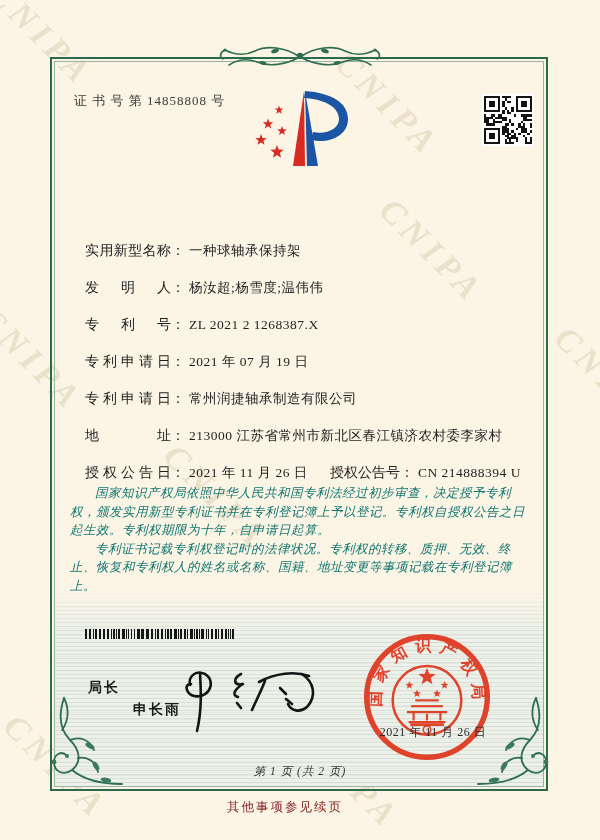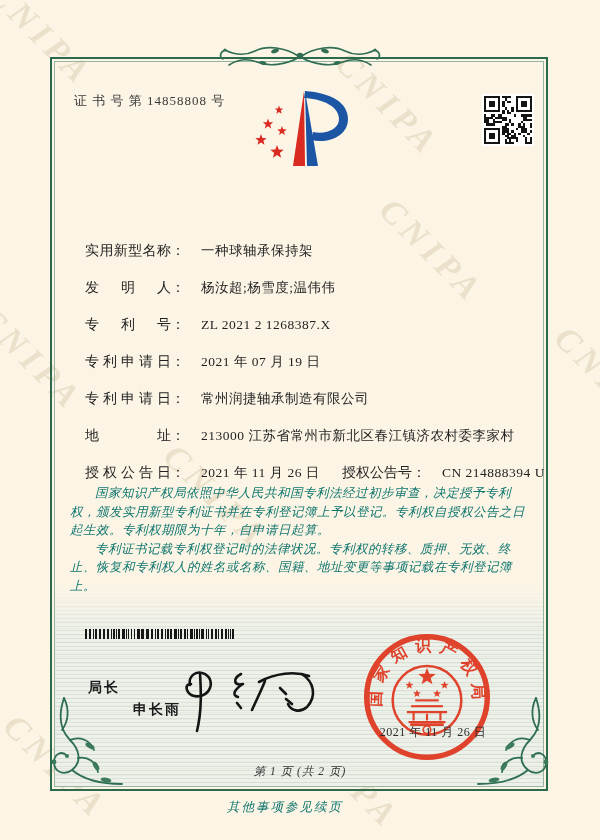--- a/index.html
+++ b/index.html
@@ -32,21 +32,21 @@
   .qr{position:absolute;left:482px;top:94px;width:52px;height:52px;background:#fff;
       padding:2px;box-sizing:border-box;z-index:3;}
   .title{position:absolute;left:0;right:0;top:167px;text-align:center;z-index:3;
          font-size:30px;font-weight:bold;letter-spacing:2px;color:#121212;}
 
   
   .fields{position:absolute;left:85px;top:241px;width:450px;z-index:3;}
   .frow{height:37px;line-height:20px;font-size:13.5px;color:#1f1f1f;white-space:nowrap;}
   .flabel{display:inline-block;width:86px;font-size:14px;text-align:justify;text-align-last:justify;vertical-align:top;}
   .fcolon{display:inline-block;font-size:14px;}
-  .fvalue{display:inline-block;margin-left:16px;font-size:13.5px;letter-spacing:.5px;}
+  .fvalue{display:inline-block;margin-left:4px;font-size:13.5px;letter-spacing:.5px;}
   .flabel2{display:inline-block;margin-left:22px;font-size:14px;}
 
   
   .paras{position:absolute;left:70px;top:484px;width:460px;z-index:3;color:#0f766e;}
   .paras p{margin:0;font-size:12.5px;line-height:18.6px;text-indent:2em;font-style:italic;
            letter-spacing:.5px;}
 
   
   .barcode{position:absolute;left:85px;top:629px;width:155px;height:10px;z-index:3;
            display:flex;align-items:stretch;}
@@ -57,21 +57,21 @@
        letter-spacing:2px;color:#1c1c1c;font-family:"Liberation Sans",sans-serif;margin-left:45px;}
   .signature{position:absolute;left:175px;top:660px;width:145px;height:78px;z-index:3;}
 
   .seal{position:absolute;left:360px;top:630px;width:134px;height:134px;z-index:4;opacity:.95;}
   .seal-date{position:absolute;left:378px;top:724px;width:110px;z-index:5;text-align:center;
        font-size:12px;font-weight:500;color:#2b2b2b;letter-spacing:.5px;}
 
   .page-footer{position:absolute;left:0;right:0;top:764px;text-align:center;z-index:3;
        font-size:11.5px;color:#333;letter-spacing:1px;font-style:italic;}
   .note{position:absolute;left:0;width:570px;top:799px;text-align:center;z-index:3;
-       font-size:12.5px;font-style:italic;color:#0f766e;letter-spacing:2px;}
+       font-size:12.5px;color:#7f1d1d;letter-spacing:2px;}
 </style>
 </head>
 <body>
 
 <div class="page">
 
   <div id="watermarks">
       <div class="wm" style="left: -25px; top: 15px;">CNIPA</div>
       <div class="wm" style="left: 322px; top: 85px;">CNIPA</div>
       <div class="wm" style="left: 366px; top: 232px;">CNIPA</div>

